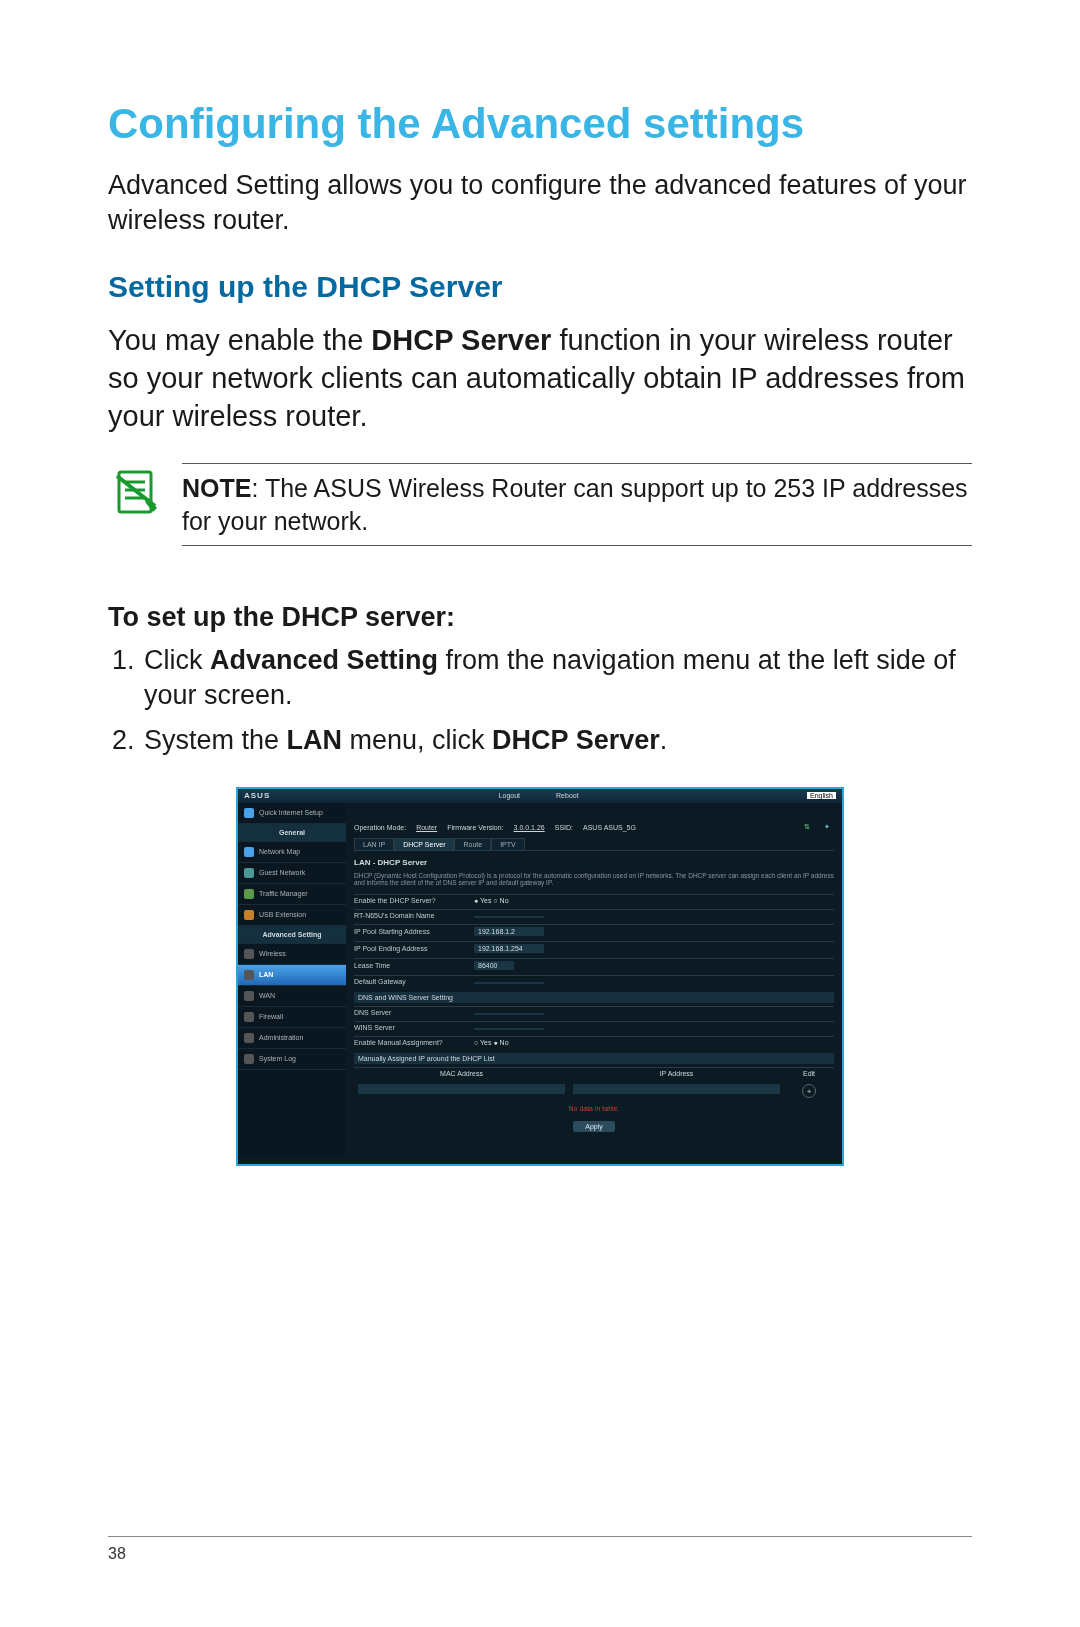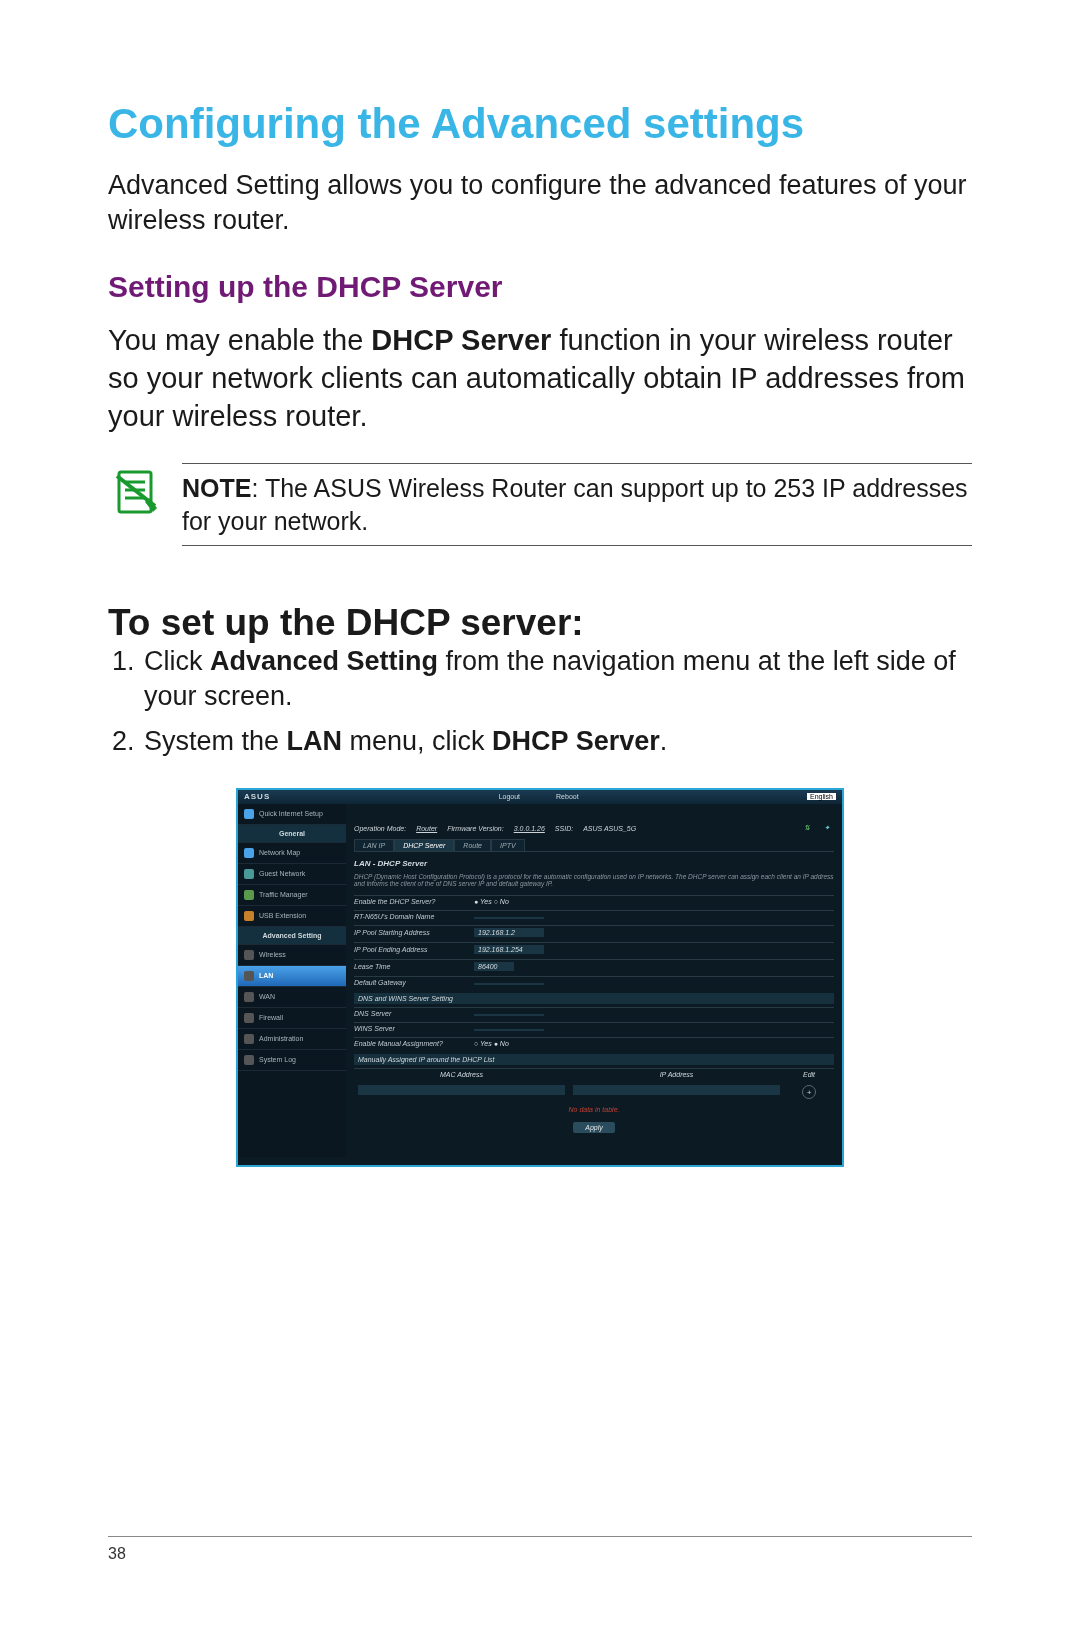--- a/index.html
+++ b/index.html
@@ -19,21 +19,21 @@
     font-size: 42px;
     font-weight: 700;
     margin-bottom: 20px;
   }
   .body-text {
     font-size: 27px;
     line-height: 1.3;
     margin-bottom: 32px;
   }
   .h2 {
-    color: #701a75;
+    color: #0369a1;
     font-size: 30px;
     font-weight: 700;
     margin-top: 14px;
     margin-bottom: 18px;
   }
   .para2 {
     font-size: 29px;
     line-height: 1.3;
     margin-bottom: 28px;
     margin-top: 16px;
@@ -55,23 +55,23 @@
   }
   .note-text-wrap {
     border-top: 1px solid #555;
     border-bottom: 1px solid #555;
     padding: 8px 0;
     flex: 1;
     font-size: 25px;
     line-height: 1.3;
   }
   .h3 {
-    font-size: 37px;
+    font-size: 27px;
     font-weight: 700;
-    margin-bottom: 0;
+    margin-bottom: 10px;
   }
   .ol {
     font-size: 27px;
     line-height: 1.3;
     margin-left: 4px;
   }
   .li {
     display: flex;
     margin-bottom: 10px;
   }
@@ -131,21 +131,20 @@
   .ic-green { background:#5a9a4a; }
   .ic-orange { background:#c8802a; }
   .ic-wrench { background:#555; }
   .main {
     flex: 1;
     padding: 20px 8px;
     background: #0c1a24;
     display: flex;
     flex-direction: column;
     gap: 3px;
-    font-style: italic;
   }
   .mode-line { font-size:7px; color:#ccd4d8; display:flex; gap:10px; align-items:center; }
   .mode-line .underline { text-decoration: underline; }
   .tabs { display:flex; gap:0; margin-top:2px; border-bottom:1px solid #283a44; }
   .tab { padding:2px 8px; font-size:7px; color:#a0acb2; border:1px solid #283a44; border-bottom:none; background:#0f2430; }
   .tab.active { background:#1a3644; color:#fff; }
   .panel-title { font-size:8px; font-weight:700; color:#d4dce0; margin-top:4px; }
   .panel-desc { font-size:6.5px; color:#8a96a0; line-height:1.2; margin:2px 0 4px; }
   .form-row { display:flex; align-items:center; padding:2px 0; border-top:1px solid #283a44; font-size:7px; }
   .form-label { flex:0 0 120px; color:#c0cad0; }

